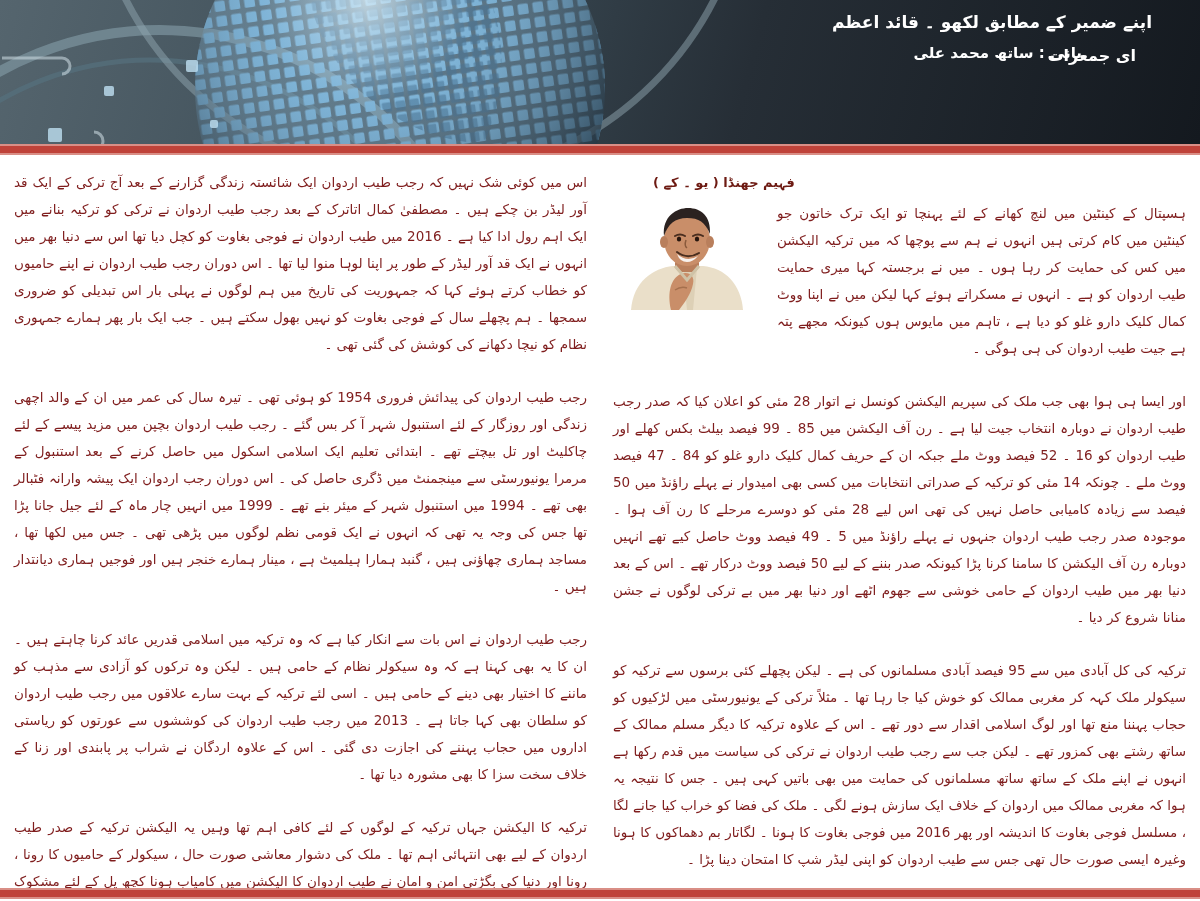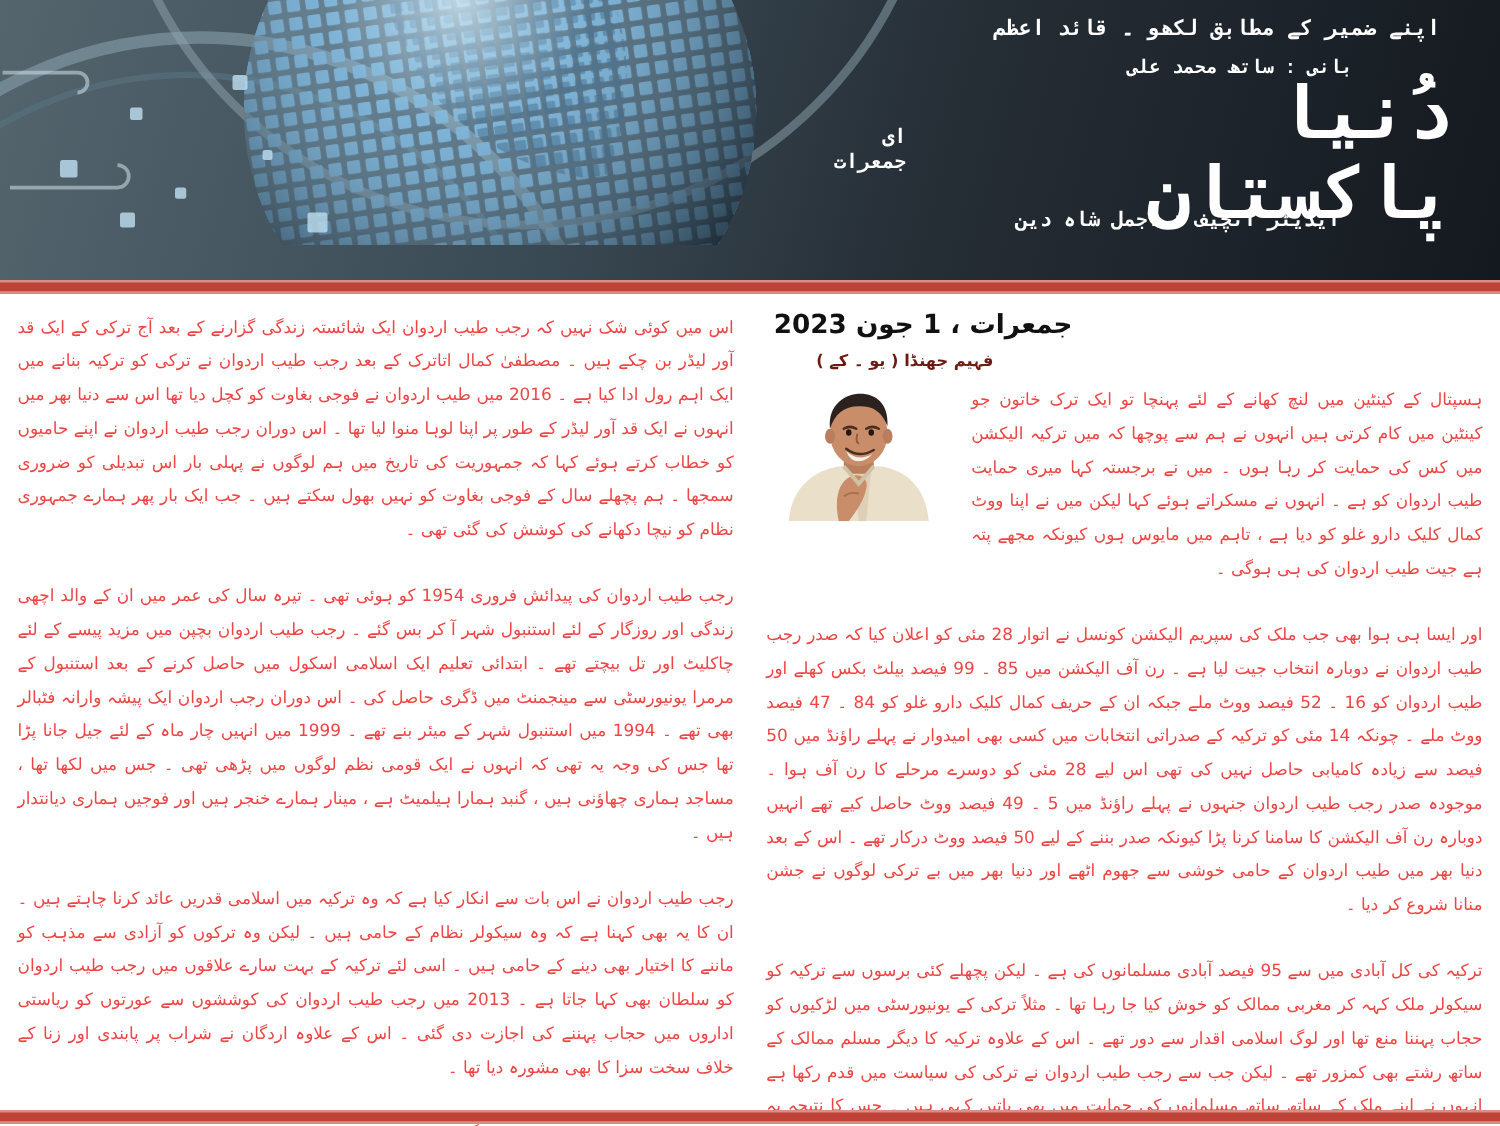--- a/index.html
+++ b/index.html
@@ -10,24 +10,23 @@
     width: 1200px; height: 901px;
     margin: 0 auto;
     background: #ffffff;
     overflow: hidden;
     direction: rtl;
   }
 
   
   .masthead {
     position: relative;
-    width: 100%; height: 224px;
+    width: 100%; height: 144px;
     background: linear-gradient(105deg, #55656e 0%, #3a4a54 38%, #262e36 62%, #14191f 100%);
     overflow: hidden;
-    font-family: Liberation Mono, monospace;
   }
   .masthead svg.globe { position: absolute; top: 0; left: 0; height: 196px; width: 760px; display: block; }
   .masthead-text {
     position: absolute; top: 0; right: 0; width: 560px; height: 196px;
     color: #ffffff; direction: rtl;
   }
   .motto    { position: absolute; top: 12px;  right: 48px;  font-size: 17px; font-weight: bold; letter-spacing: .5px; }
   .founder  { position: absolute; top: 44px;  right: 118px; font-size: 15px; font-weight: bold; }
   .title-row{ position: absolute; top: 64px;  right: 38px;  display: flex; align-items: center; direction: rtl; }
   .paper-title { font-size: 58px; font-weight: bold; line-height: 1.1; letter-spacing: 1px; }
@@ -58,21 +57,21 @@
   .headline {
     font-size: 36px; font-weight: bold; color: #0d0d0d;
     text-align: left; padding-left: 6px; margin-top: 14px;
     letter-spacing: .5px;
   }
   .byline {
     font-size: 13px; font-weight: bold; color: #6d1a12;
     text-align: left; padding-left: 40px; margin-top: 10px; margin-bottom: 10px;
   }
   .body-text p {
-    font-size: 13.5px; color: #ef4444;
+    font-size: 13.5px; color: #7f1d1d;
     line-height: 2.0;
     text-align: justify;
     margin-bottom: 26px;
     direction: rtl;
   }
   .col-right .body-text { margin-top: 8px; }
   .author-photo {
     float: left;            
     width: 150px; height: 106px;
     margin: 4px 14px 10px 0;
@@ -122,33 +121,31 @@
       <g fill="none" stroke="#c7d6dd" stroke-width="3" opacity=".6">
         <path d="M8 150 h86 a9 9 0 0 0 0-18"></path>
         <path d="M2 58 h60 a8 8 0 0 1 0 16"></path>
       </g>
     </svg>
 
     <div class="masthead-text">
       <div class="motto">اپنے ضمیر کے مطابق لکھو ۔ قائد اعظم</div>
       <div class="founder">بانی : ساتھ محمد علی</div>
       <div class="title-row">
-        <div class="paper-title">دُنیا پاکستان</div>
         <div class="edaily">ای جمعرات</div>
       </div>
       <div class="editor">ایڈیٹر انچیف : اجمل شاہ دین</div>
     </div>
   </header>
 
   <div class="red-rule"></div>
 
   <main class="content">
 
     <section class="col col-right">
-      <div class="article-date">جمعرات ، 1 جون 2023</div>
       <div class="byline">فہیم جھنڈا ( یو ۔ کے )</div>
 
       <div class="body-text">
         <div class="author-photo">
           <svg viewBox="0 0 150 106" aria-hidden="true">
             <rect width="150" height="106" fill="#ffffff"></rect>
 
             <path d="M18 106 C20 78 40 64 60 62 L90 62 C112 64 128 80 130 106 Z" fill="#eadfc9"></path>
             <path d="M70 64 L74 106 L80 106 L84 64 Z" fill="#ddd0b6"></path>
 

